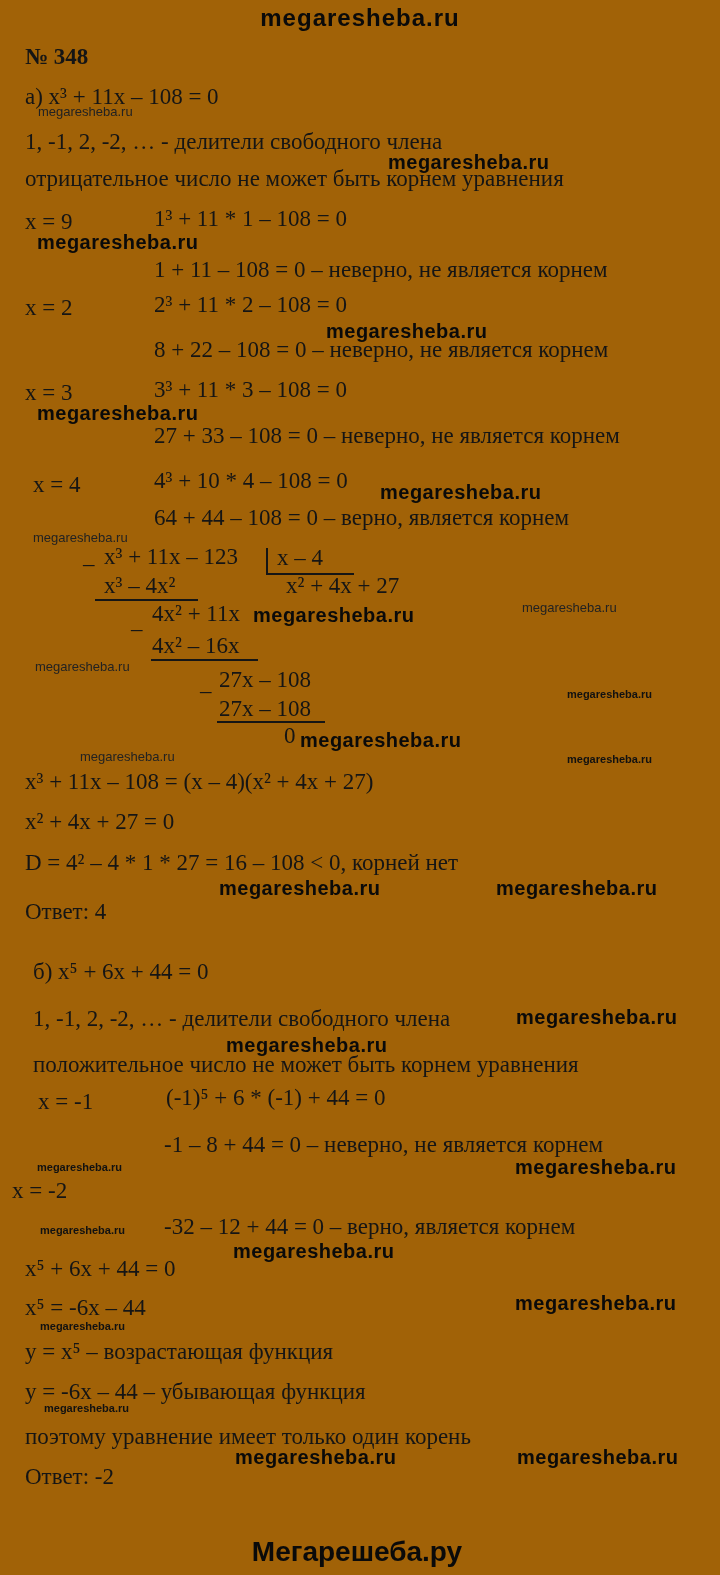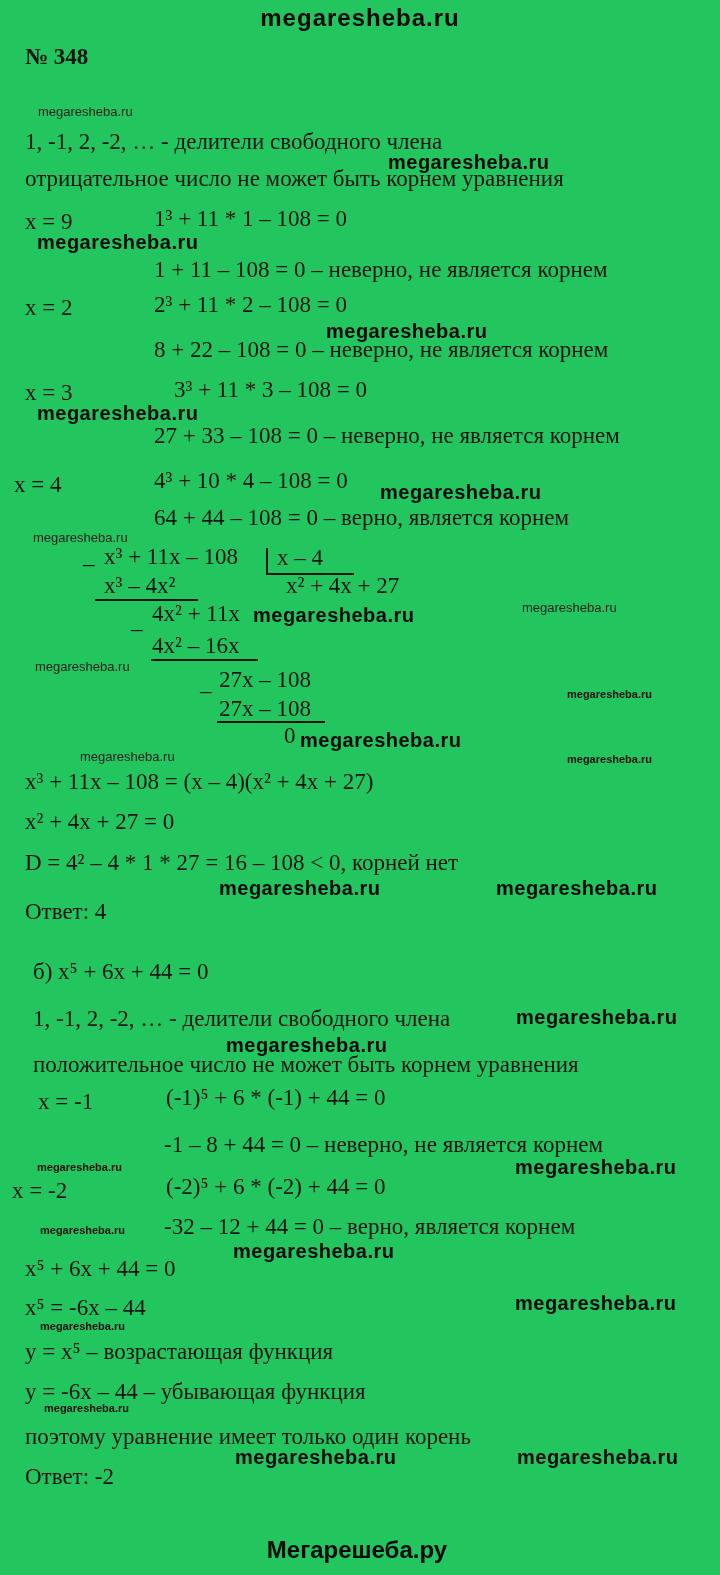--- a/index.html
+++ b/index.html
@@ -1,73 +1,74 @@
 <!DOCTYPE html>
 <html><head>
 <meta charset="utf-8">
 <style>
   html,body{margin:0;padding:0;background:#fff;}
-  .page{position:relative;width:720px;height:1575px;background:#22c55e;overflow:hidden;
+  .page{position:relative;width:720px;height:1575px;background:#a16207;overflow:hidden;
         font-family:"Liberation Serif","DejaVu Serif",serif;color:#151515;}
   .t{position:absolute;font-size:23px;line-height:1.1;white-space:nowrap;color:#151515;}
   .b{font-weight:bold;}
   .wm-hdr{position:absolute;left:0;top:4px;width:720px;text-align:center;
           font-family:"Liberation Sans","DejaVu Sans",sans-serif;font-weight:bold;
           font-size:24px;letter-spacing:1px;color:#0a0a0a;}
   .wm-lg{position:absolute;font-family:"Liberation Sans","DejaVu Sans",sans-serif;
          font-weight:bold;font-size:20px;letter-spacing:.5px;white-space:nowrap;color:#0a0a0a;}
   .wm-sm{position:absolute;font-family:"Liberation Sans","DejaVu Sans",sans-serif;
          font-size:13px;white-space:nowrap;color:#222;}
   .wm-xs{position:absolute;font-family:"Liberation Sans","DejaVu Sans",sans-serif;
          font-weight:bold;font-size:11px;white-space:nowrap;color:#111;}
   .rule{position:absolute;height:2px;background:#151515;}
   .vrule{position:absolute;width:2px;background:#151515;}
   .ftr{position:absolute;left:0;top:1536px;width:714px;text-align:center;
        font-family:"Liberation Sans","DejaVu Sans",sans-serif;font-weight:bold;
-       font-size:24px;color:#0a0a0a;}
+       font-size:28px;color:#0a0a0a;}
 </style>
 </head>
 <body>
 
 <div class="page">
 
   <div class="wm-hdr">megaresheba.ru</div>
 
   <span class="t b" style="left:25px;top:44px;">№ 348</span>
 
+  <span class="t" style="left:25px;top:84px;">а) x³ + 11x – 108 = 0</span>
   <span class="wm-sm" style="left:38px;top:104px;">megaresheba.ru</span>
 
   <span class="t" style="left:25px;top:129px;">1, -1, 2, -2, … - делители свободного члена</span>
   <span class="wm-lg" style="left:388px;top:151px;">megaresheba.ru</span>
   <span class="t" style="left:25px;top:166px;">отрицательное число не может быть корнем уравнения</span>
 
   <span class="t" style="left:25px;top:209px;">x = 9</span>
   <span class="t" style="left:154px;top:206px;">1³ + 11 * 1 – 108 = 0</span>
   <span class="wm-lg" style="left:37px;top:231px;">megaresheba.ru</span>
   <span class="t" style="left:154px;top:257px;">1 + 11 – 108 = 0 – неверно, не является корнем</span>
 
   <span class="t" style="left:25px;top:295px;">x = 2</span>
   <span class="t" style="left:154px;top:292px;">2³ + 11 * 2 – 108 = 0</span>
   <span class="wm-lg" style="left:326px;top:320px;">megaresheba.ru</span>
   <span class="t" style="left:154px;top:337px;">8 + 22 – 108 = 0 – неверно, не является корнем</span>
 
   <span class="t" style="left:25px;top:380px;">x = 3</span>
-  <span class="t" style="left:154px;top:377px;margin-left:20px;">3³ + 11 * 3 – 108 = 0</span>
+  <span class="t" style="left:154px;top:377px;">3³ + 11 * 3 – 108 = 0</span>
   <span class="wm-lg" style="left:37px;top:402px;">megaresheba.ru</span>
   <span class="t" style="left:154px;top:423px;">27 + 33 – 108 = 0 – неверно, не является корнем</span>
 
-  <span class="t" style="left:14px;top:472px;text-align:right;">x = 4</span>
+  <span class="t" style="left:33px;top:472px;text-align:right;">x = 4</span>
   <span class="t" style="left:154px;top:468px;">4³ + 10 * 4 – 108 = 0</span>
   <span class="wm-lg" style="left:380px;top:481px;">megaresheba.ru</span>
   <span class="t" style="left:154px;top:505px;">64 + 44 – 108 = 0 – верно, является корнем</span>
 
   <span class="wm-sm" style="left:33px;top:530px;">megaresheba.ru</span>
 
   <span class="t" style="left:83px;top:551px;">–</span>
-  <span class="t" style="left:104px;top:544px;">x³ + 11x – 108</span>
+  <span class="t" style="left:104px;top:544px;">x³ + 11x – 123</span>
   <div class="vrule" style="left:266px;top:548px;height:27px;"></div>
   <span class="t" style="left:277px;top:545px;">x – 4</span>
   <div class="rule" style="left:266px;top:573px;width:88px;"></div>
 
   <span class="t" style="left:104px;top:573px;">x³ – 4x²</span>
   <div class="rule" style="left:95px;top:599px;width:103px;"></div>
   <span class="t" style="left:286px;top:573px;">x² + 4x + 27</span>
 
   <span class="t" style="left:131px;top:616px;">–</span>
   <span class="t" style="left:152px;top:601px;">4x² + 11x</span>
@@ -102,21 +103,20 @@
   <span class="wm-lg" style="left:226px;top:1034px;">megaresheba.ru</span>
   <span class="t" style="left:33px;top:1052px;">положительное число не может быть корнем уравнения</span>
 
   <span class="t" style="left:38px;top:1089px;">x = -1</span>
   <span class="t" style="left:166px;top:1085px;">(-1)⁵ + 6 * (-1) + 44 = 0</span>
   <span class="t" style="left:164px;top:1132px;">-1 – 8 + 44 = 0 – неверно, не является корнем</span>
   <span class="wm-xs" style="left:37px;top:1161px;">megaresheba.ru</span>
   <span class="wm-lg" style="left:515px;top:1156px;">megaresheba.ru</span>
 
   <span class="t" style="left:12px;top:1178px;">x = -2</span>
-  <span class="t" style="left:166px;top:1174px;">(-2)⁵ + 6 * (-2) + 44 = 0</span>
   <span class="wm-xs" style="left:40px;top:1224px;">megaresheba.ru</span>
   <span class="t" style="left:164px;top:1214px;">-32 – 12 + 44 = 0 – верно, является корнем</span>
   <span class="wm-lg" style="left:233px;top:1240px;">megaresheba.ru</span>
 
   <span class="t" style="left:25px;top:1256px;">x⁵ + 6x + 44 = 0</span>
   <span class="t" style="left:25px;top:1295px;">x⁵ = -6x – 44</span>
   <span class="wm-lg" style="left:515px;top:1292px;">megaresheba.ru</span>
   <span class="wm-xs" style="left:40px;top:1320px;">megaresheba.ru</span>
 
   <span class="t" style="left:25px;top:1339px;">y = x⁵ – возрастающая функция</span>

